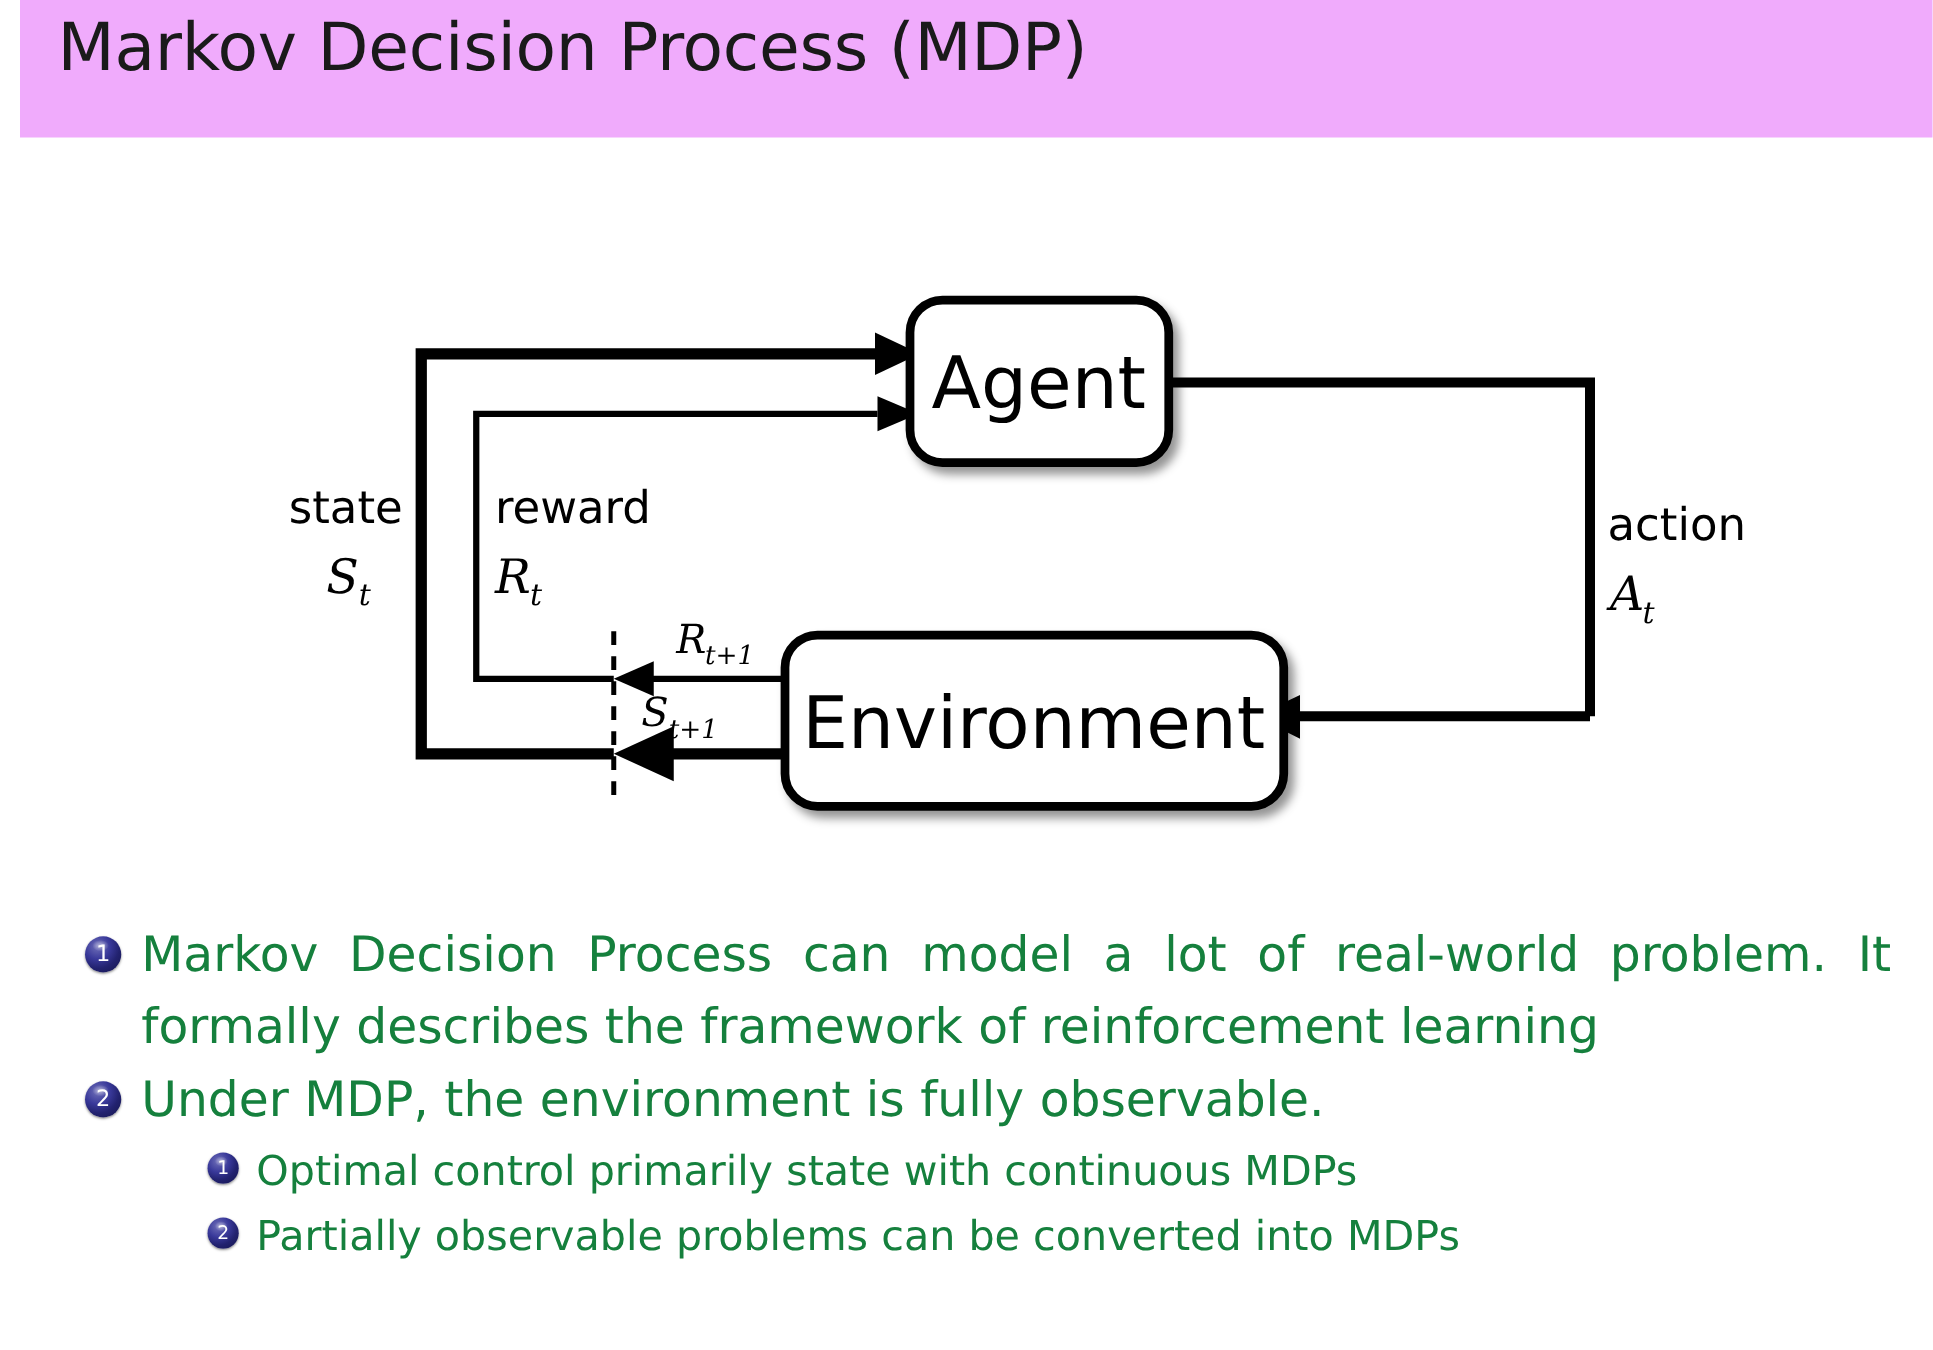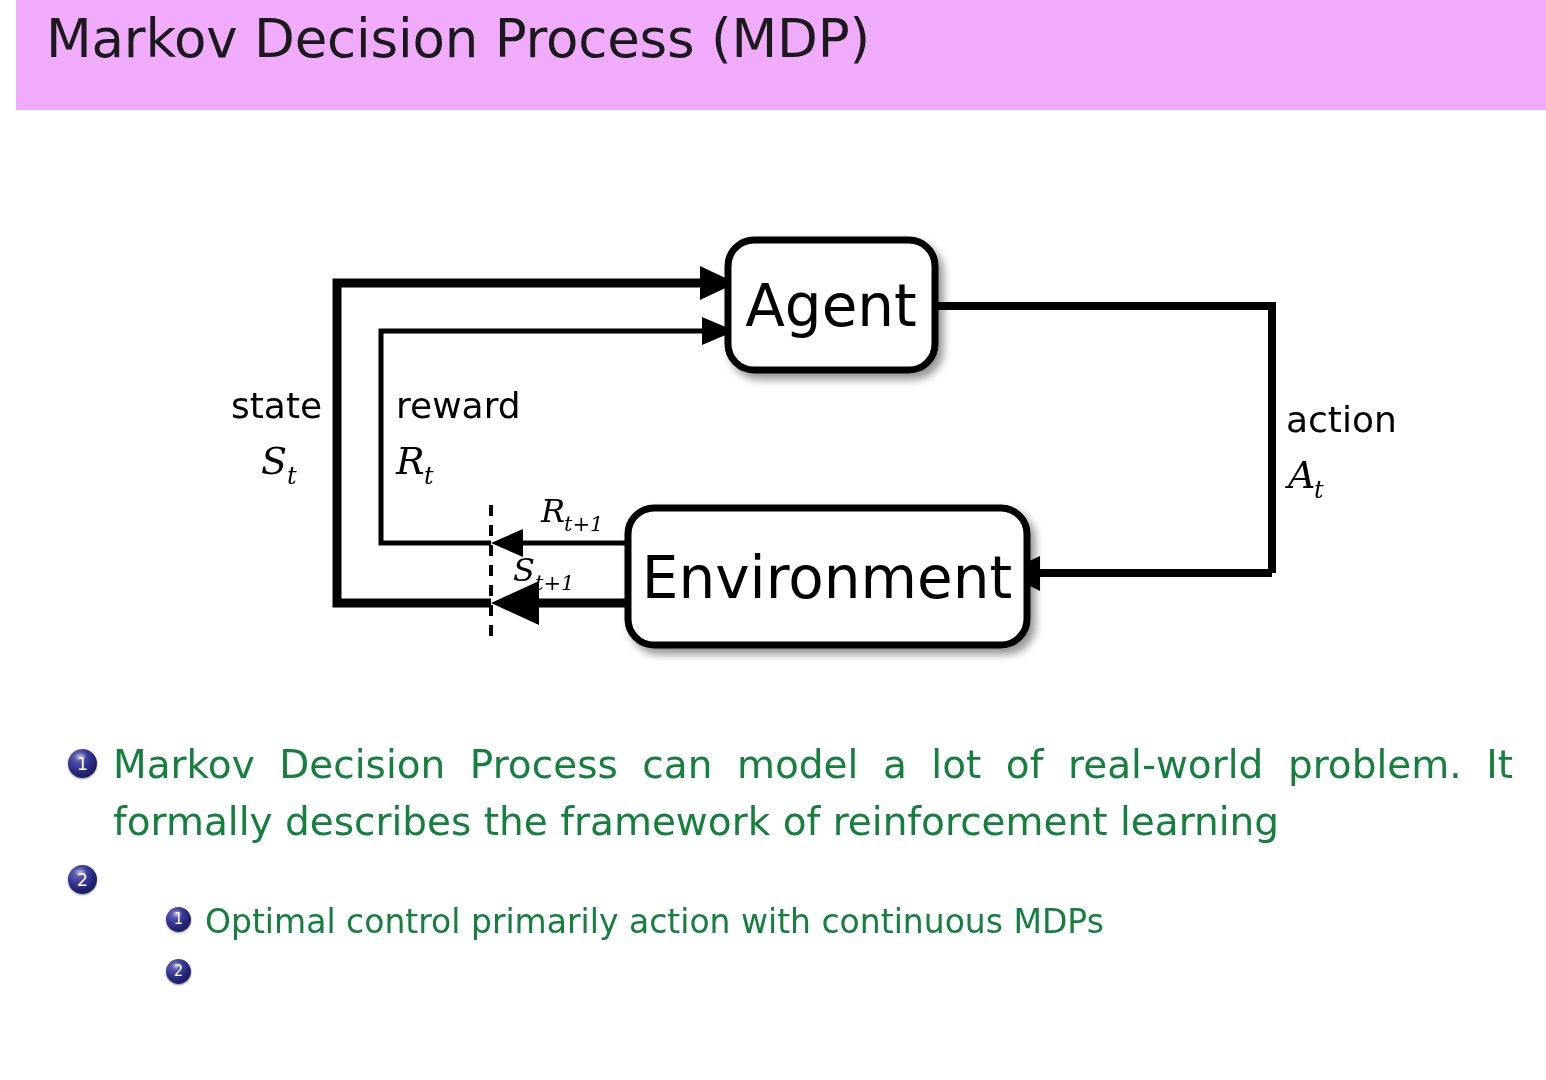--- a/index.html
+++ b/index.html
@@ -244,24 +244,26 @@
 
 <div id="bullet-list">
 
   <div class="bullet-row lvl1-row">
     <div class="badge badge-l1">1</div>
     <div class="bullet-text text-l1">Markov Decision Process can model a lot of real-world problem. It formally describes the framework of reinforcement learning</div>
   </div>
 
   <div class="bullet-row lvl1-row">
     <div class="badge badge-l1">2</div>
+    <div class="bullet-text text-l1 nowrapline">Under MDP, the environment is fully observable.</div>
   </div>
 
   <div class="bullet-row lvl2-row">
     <div class="badge badge-l2">1</div>
-    <div class="bullet-text text-l2 nowrapline">Optimal control primarily action with continuous MDPs</div>
+    <div class="bullet-text text-l2 nowrapline">Optimal control primarily state with continuous MDPs</div>
   </div>
 
   <div class="bullet-row lvl2-row">
     <div class="badge badge-l2">2</div>
+    <div class="bullet-text text-l2 nowrapline">Partially observable problems can be converted into MDPs</div>
   </div>
 
 </div>
 
 </body></html>

